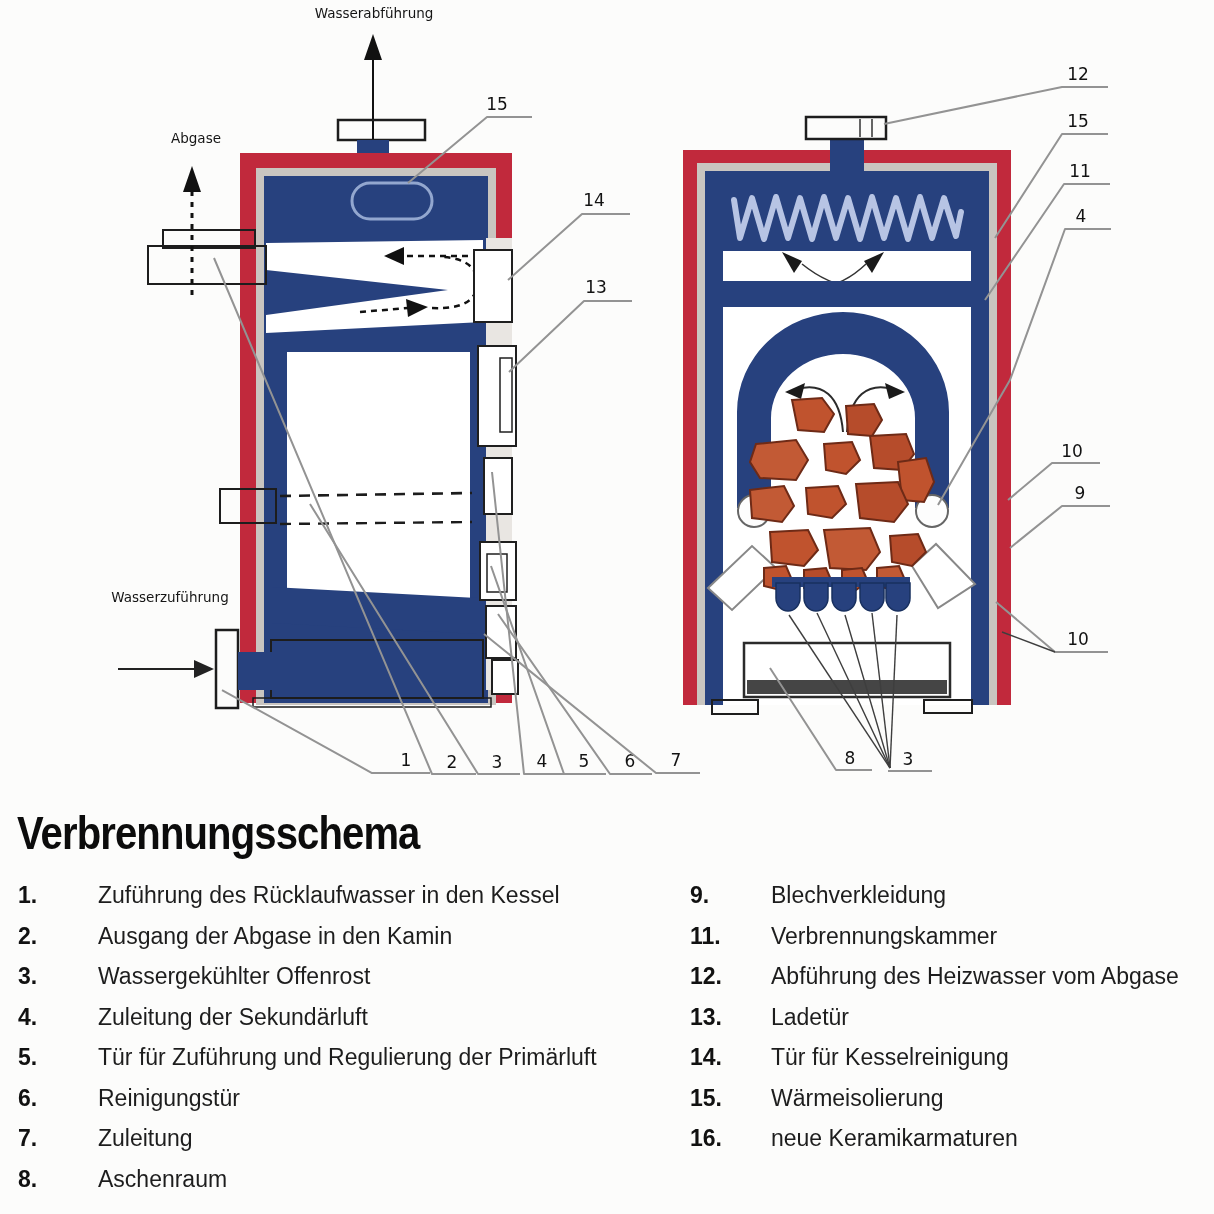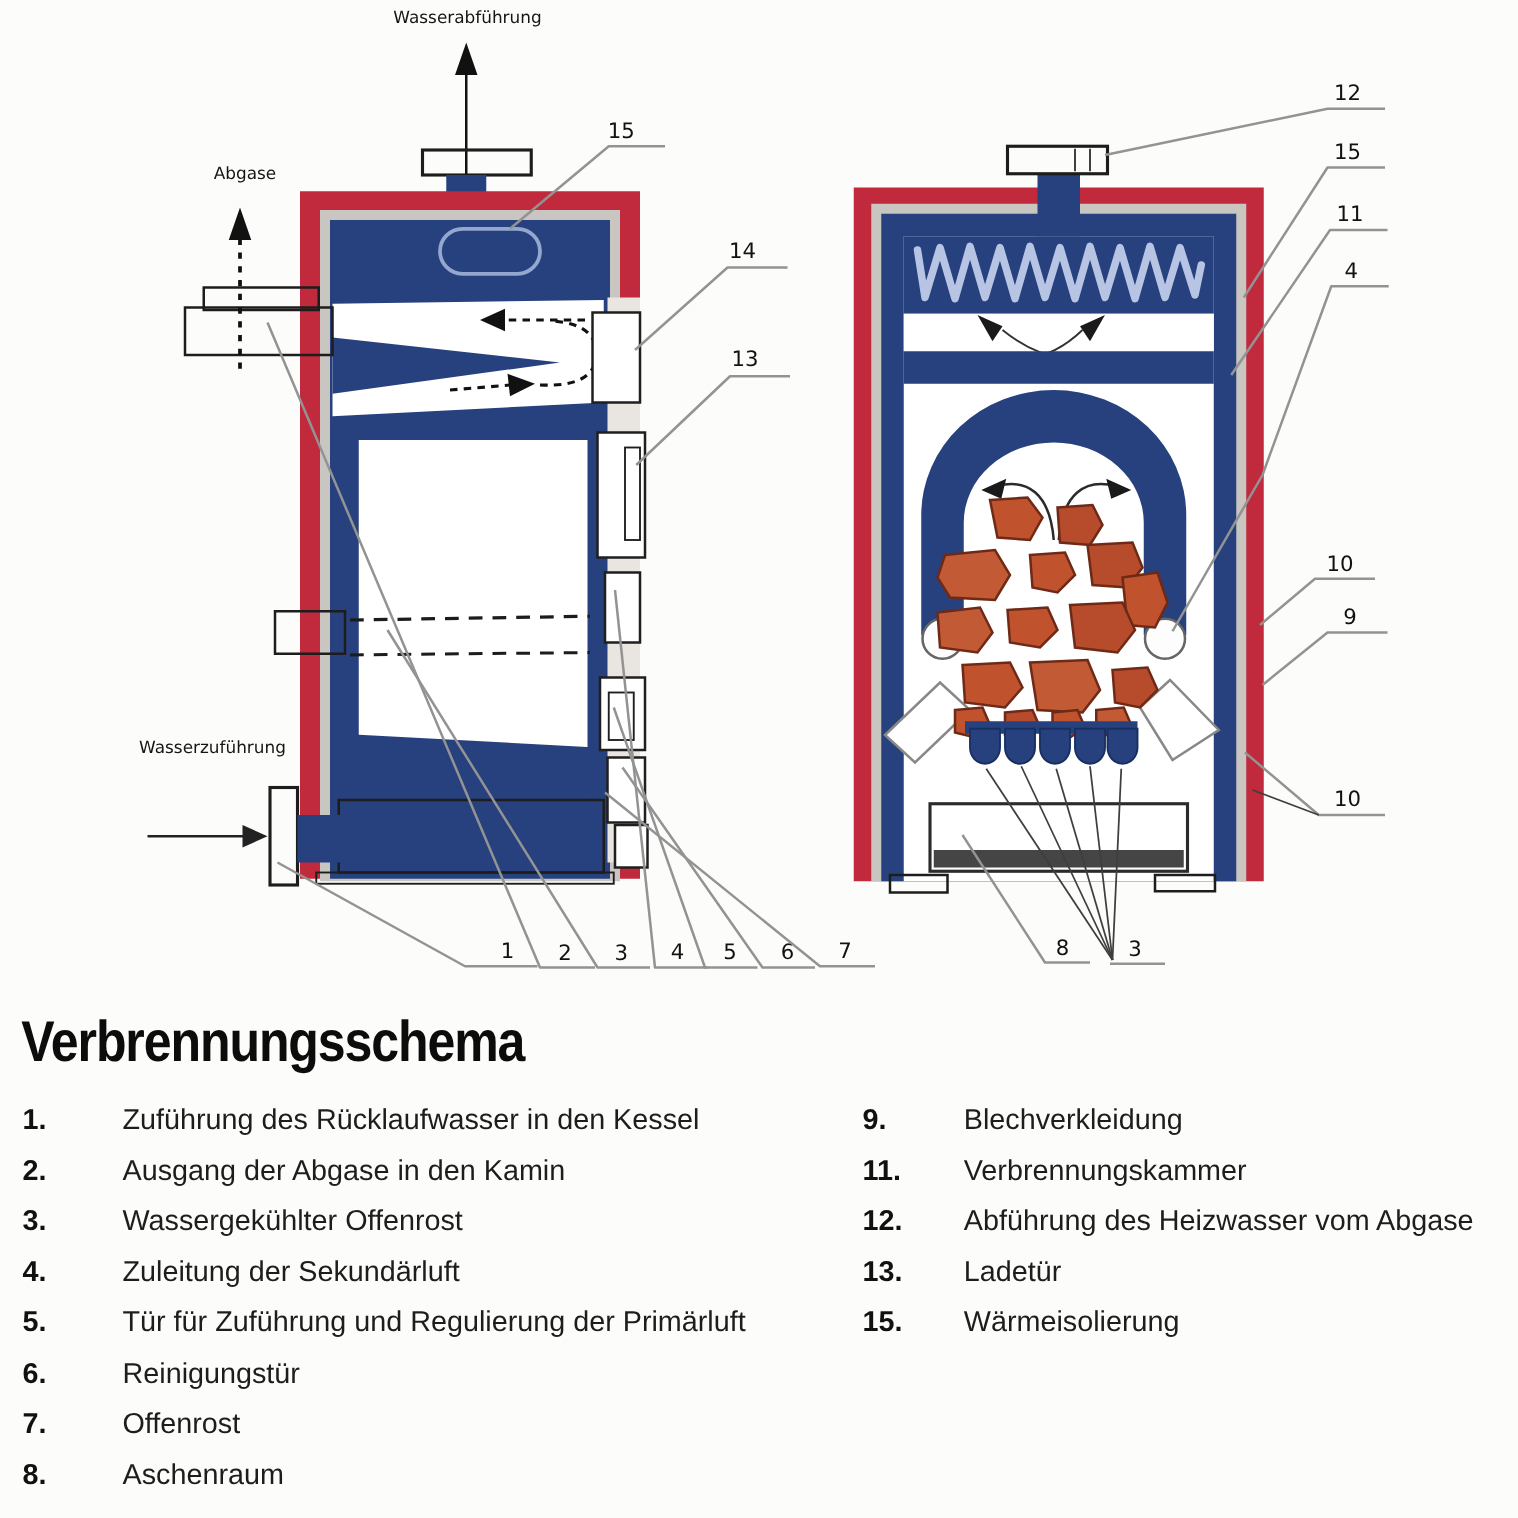--- a/index.html
+++ b/index.html
@@ -245,21 +245,21 @@
     <div class="row">
         <span class="num">5.</span>
         <span class="txt">Tür für Zuführung und Regulierung der Primärluft</span>
       </div>
     <div class="row">
         <span class="num">6.</span>
         <span class="txt">Reinigungstür</span>
       </div>
     <div class="row">
         <span class="num">7.</span>
-        <span class="txt">Offenrost</span>
+        <span class="txt">Zuleitung</span>
       </div>
     <div class="row">
         <span class="num">8.</span>
         <span class="txt">Aschenraum</span>
       </div>
   </div>
   <div class="col col-r">
     <div class="row">
         <span class="num">9.</span>
         <span class="txt">Blechverkleidung</span>
@@ -270,17 +270,25 @@
       </div>
     <div class="row">
         <span class="num">12.</span>
         <span class="txt">Abführung des Heizwasser vom Abgase</span>
       </div>
     <div class="row">
         <span class="num">13.</span>
         <span class="txt">Ladetür</span>
       </div>
     <div class="row">
+        <span class="num">14.</span>
+        <span class="txt">Tür für Kesselreinigung</span>
+      </div>
+    <div class="row">
         <span class="num">15.</span>
         <span class="txt">Wärmeisolierung</span>
       </div>
+    <div class="row">
+        <span class="num">16.</span>
+        <span class="txt">neue Keramikarmaturen</span>
+      </div>
   </div>
 </div>
 
 </body></html>

